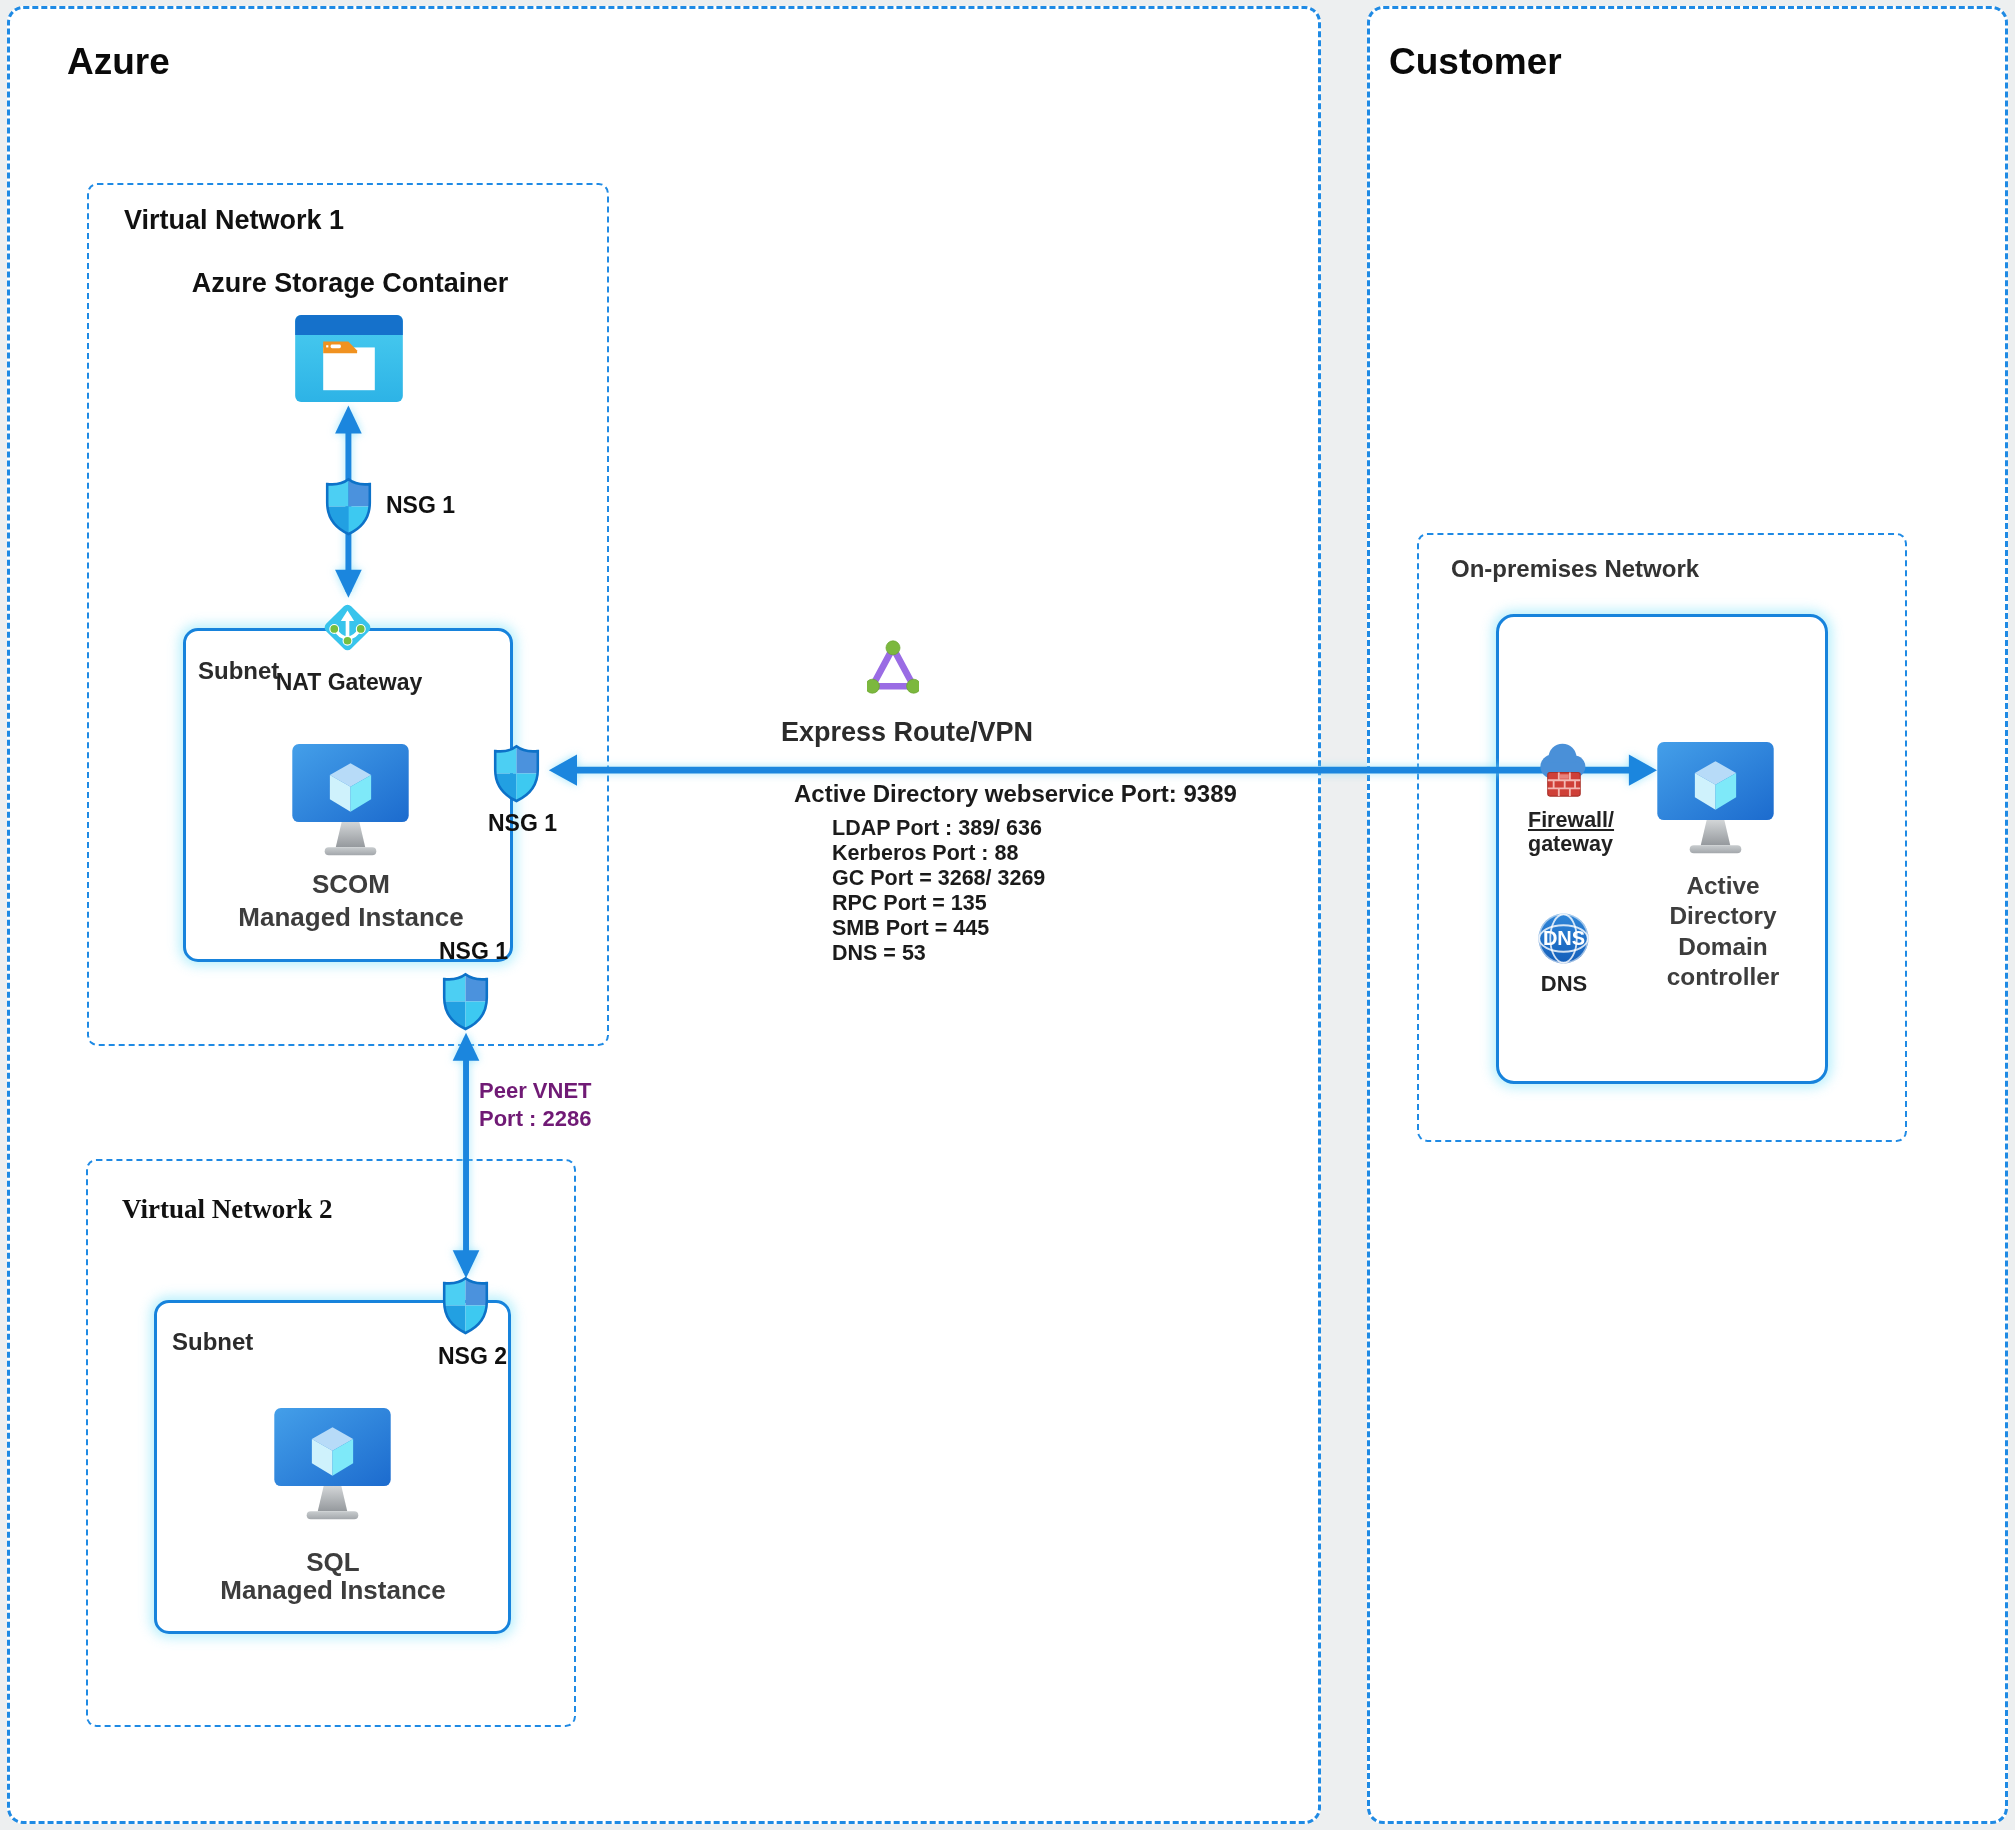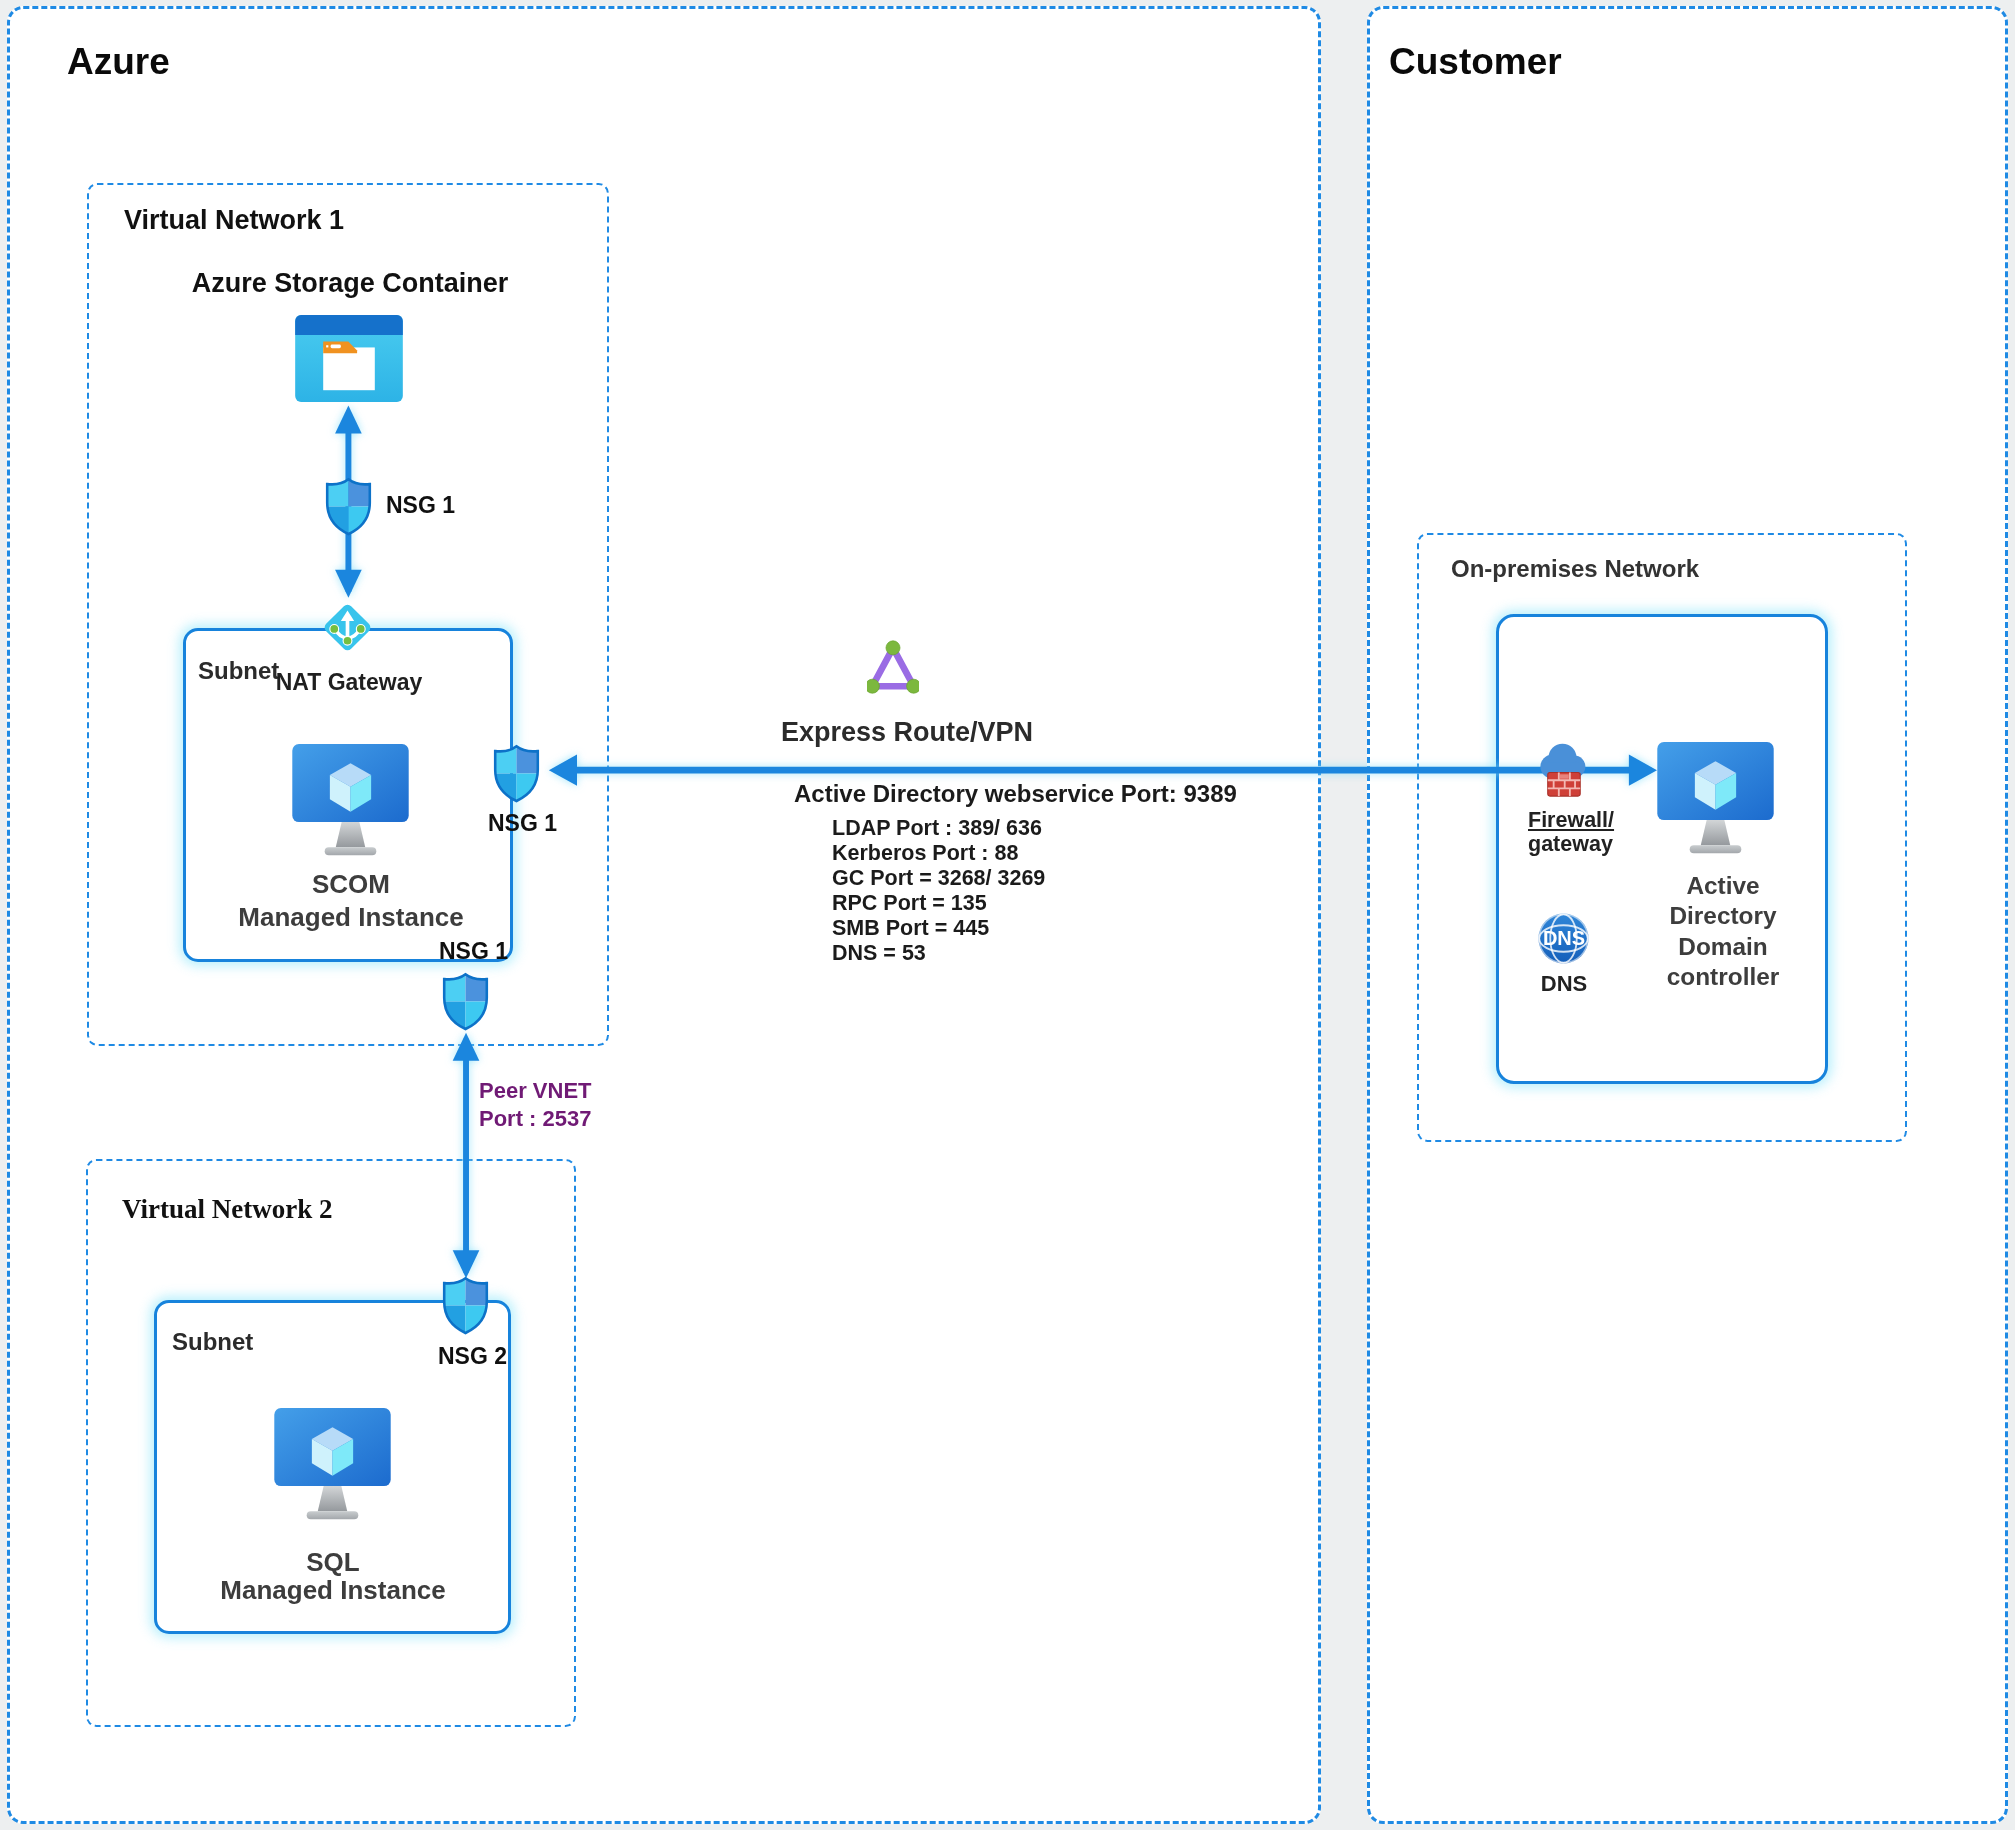--- a/index.html
+++ b/index.html
@@ -254,21 +254,21 @@
   <div class="t nsglab nsg-top">NSG 1</div>
 
   <div class="t subnetlab subnet1-lab">Subnet</div>
   <div class="t natlab ctr">NAT Gateway</div>
   <div class="t vmlab scom1 ctr">SCOM</div>
   <div class="t vmlab scom2 ctr">Managed Instance</div>
   <div class="t nsglab nsg-right">NSG 1</div>
   <div class="t nsglab nsg-bottom">NSG 1</div>
 
   <div class="t peerlab peer1">Peer VNET</div>
-  <div class="t peerlab peer2">Port : 2537</div>
+  <div class="t peerlab peer2">Port : 2286</div>
 
   <div class="t vnetlab vnet2-lab">Virtual Network 2</div>
   <div class="t subnetlab subnet2-lab">Subnet</div>
   <div class="t nsglab nsg2-lab">NSG 2</div>
   <div class="t vmlab sql1 ctr">SQL</div>
   <div class="t vmlab sql2 ctr">Managed Instance</div>
 
   <div class="t express-lab ctr">Express Route/VPN</div>
   <div class="t adports-title">Active Directory webservice Port: 9389</div>
   <div class="t portline" style="left:832px;top:817px">LDAP Port : 389/ 636</div>

